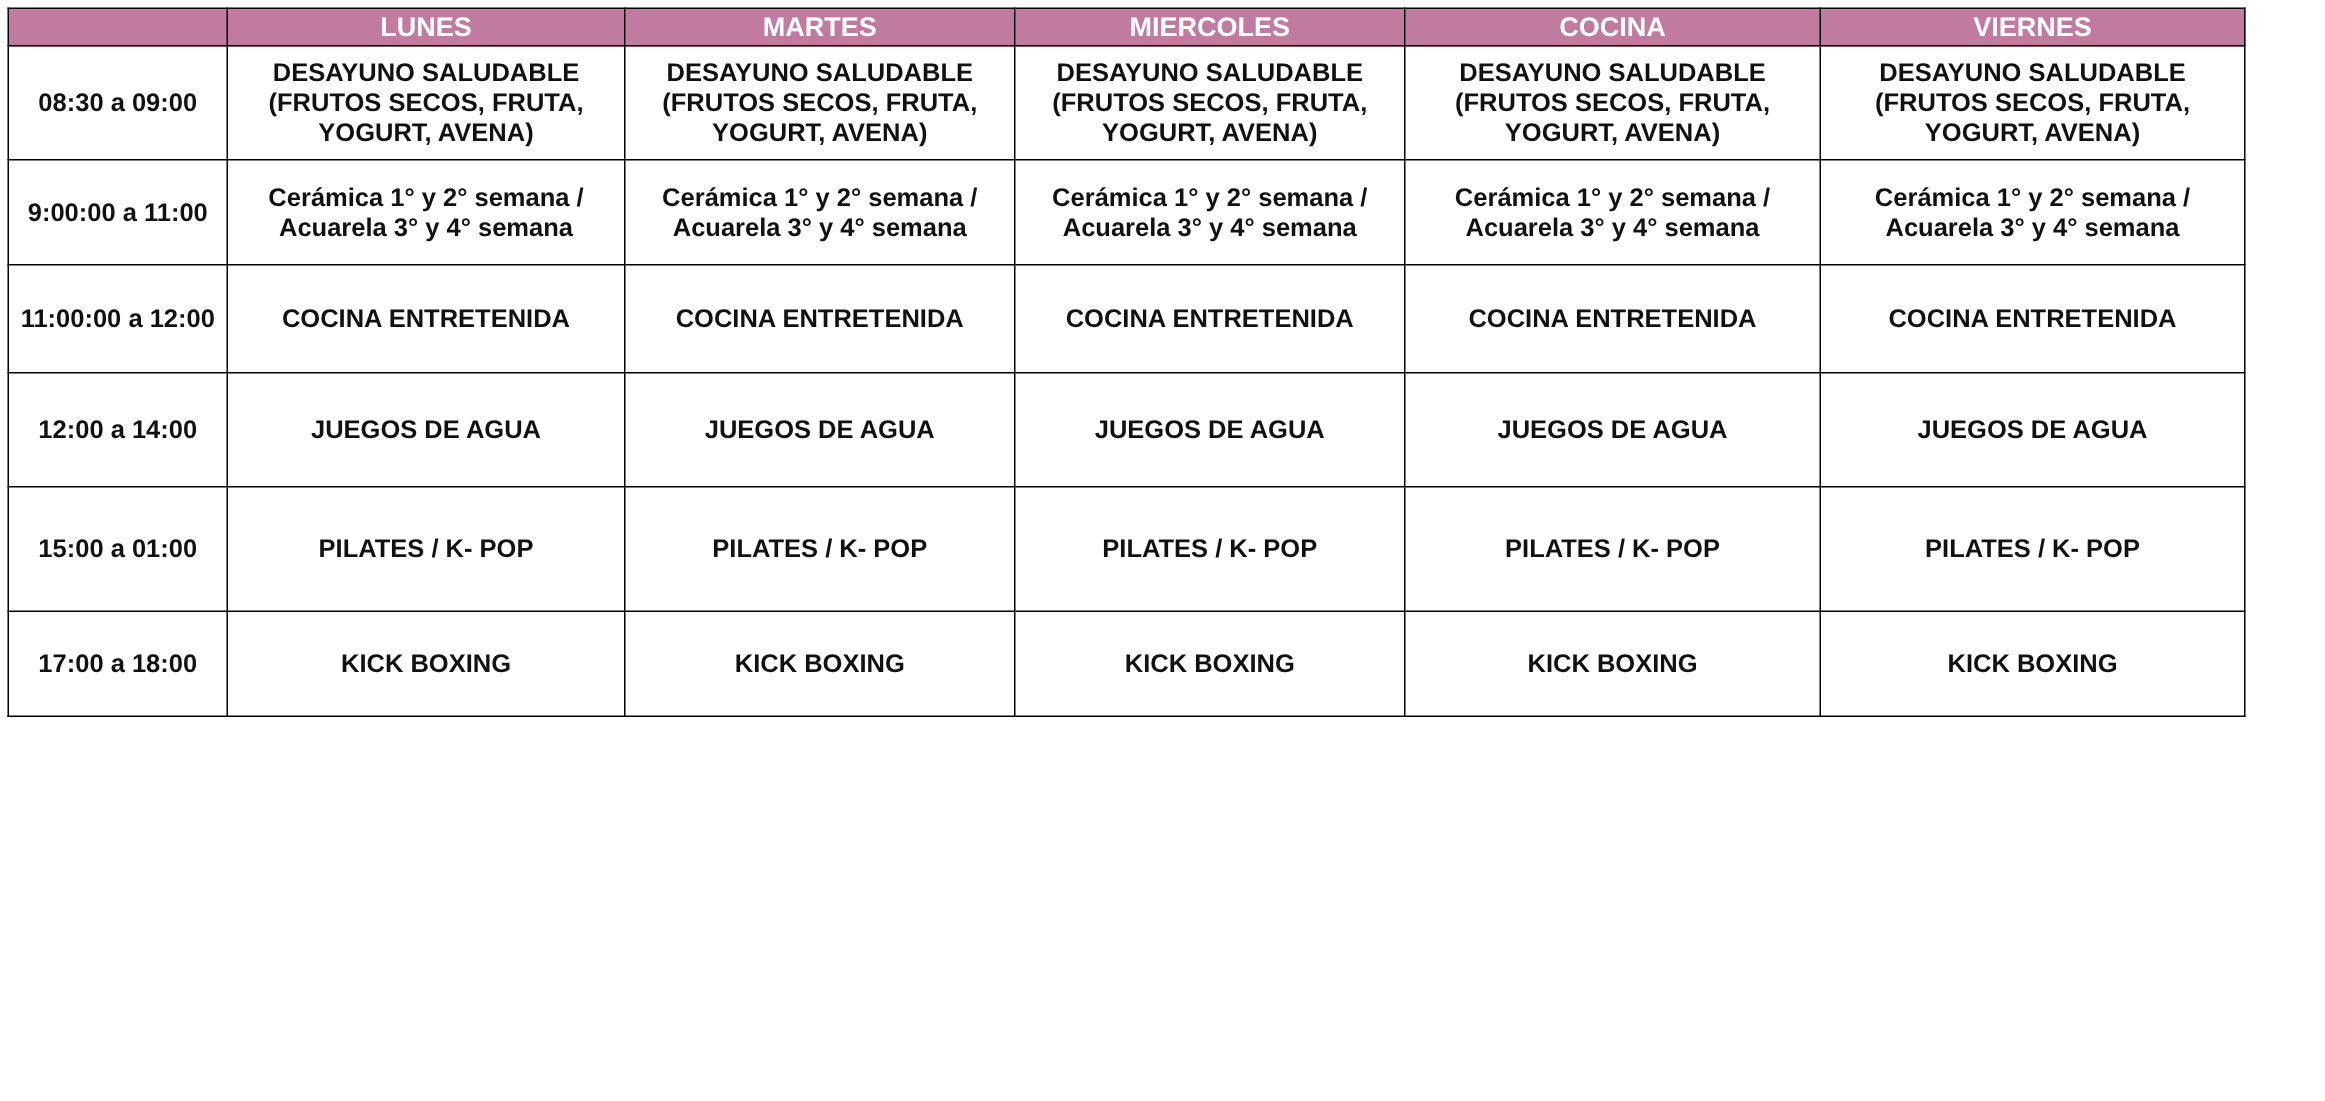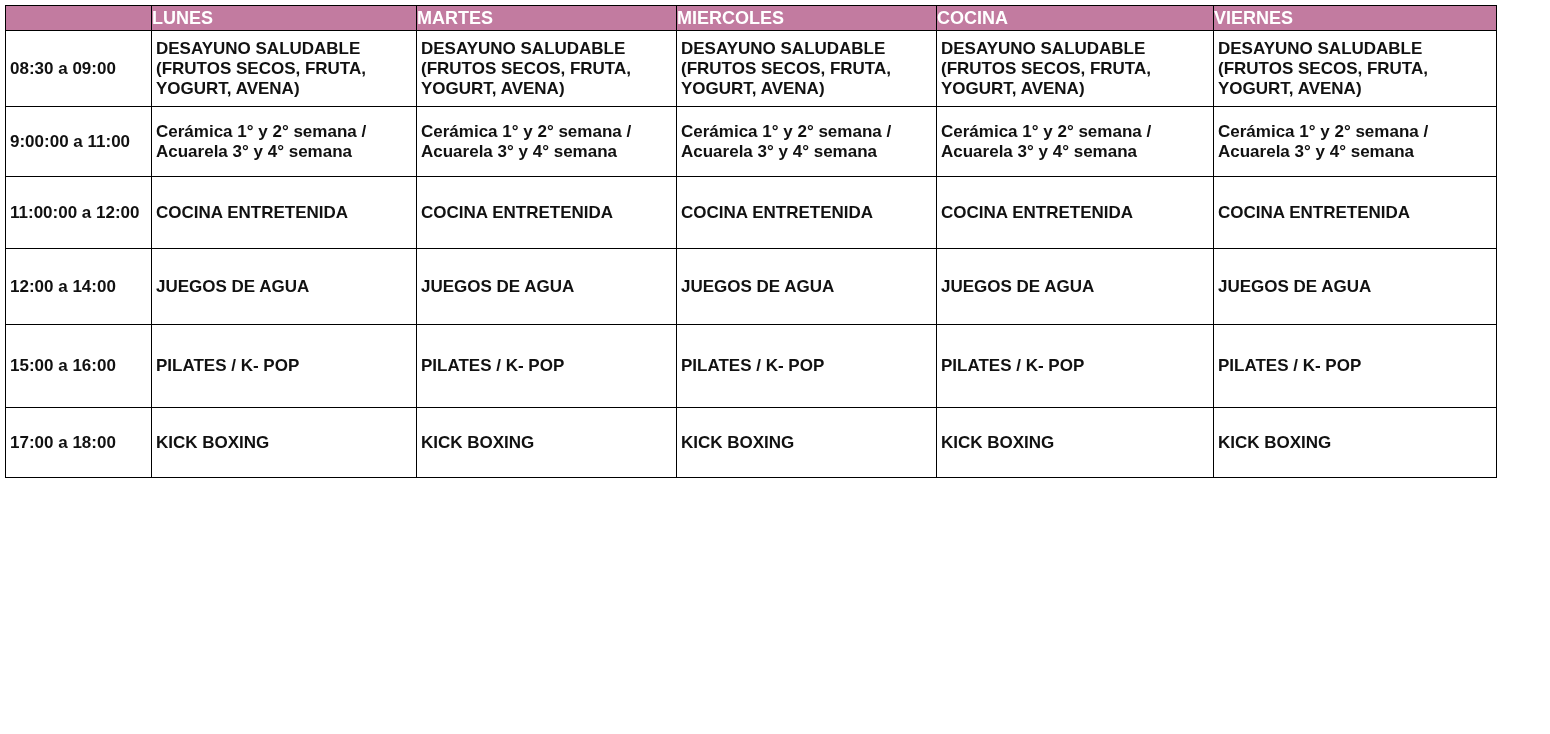--- a/index.html
+++ b/index.html
@@ -1,19 +1,19 @@
 <!DOCTYPE html>
 <html><head>
 <meta charset="utf-8">
 <style>
   html, body { margin:0; padding:0; background:#ffffff; }
   body { width:1550px; height:734px; position:relative; overflow:hidden;
          font-family:"Liberation Sans", sans-serif; }
   table { position:absolute; left:5px; top:5px; border-collapse:collapse; table-layout:fixed; }
-  td, th { border:1.5px solid #000; text-align:left; vertical-align:middle; padding:0 4px;
+  td, th { border:1.5px solid #000; text-align:center; vertical-align:middle; padding:0 4px;
            font-weight:bold; color:#111; font-size:17px; line-height:20px; }
   th { background:#c27ba0; color:#ffffff; font-size:18px; height:24px; padding:0; line-height:22px; }
   td.time { font-size:17px; }
   .c0 { width:146px; } .c1 { width:265px; } .c2 { width:260px; } .c3 { width:260px; }
   .c4 { width:277px; } .c5 { width:283px; }
 </style>
 </head>
 <body>
 
 <table>
@@ -62,21 +62,21 @@
       </tr>
       <tr style="height: 76px;">
         <td class="time">12:00 a 14:00</td>
         <td>JUEGOS DE AGUA</td>
         <td>JUEGOS DE AGUA</td>
         <td>JUEGOS DE AGUA</td>
         <td>JUEGOS DE AGUA</td>
         <td>JUEGOS DE AGUA</td>
       </tr>
       <tr style="height: 83px;">
-        <td class="time">15:00 a 16:00</td>
+        <td class="time">15:00 a 01:00</td>
         <td>PILATES / K- POP</td>
         <td>PILATES / K- POP</td>
         <td>PILATES / K- POP</td>
         <td>PILATES / K- POP</td>
         <td>PILATES / K- POP</td>
       </tr>
       <tr style="height: 70px;">
         <td class="time">17:00 a 18:00</td>
         <td>KICK BOXING</td>
         <td>KICK BOXING</td>

